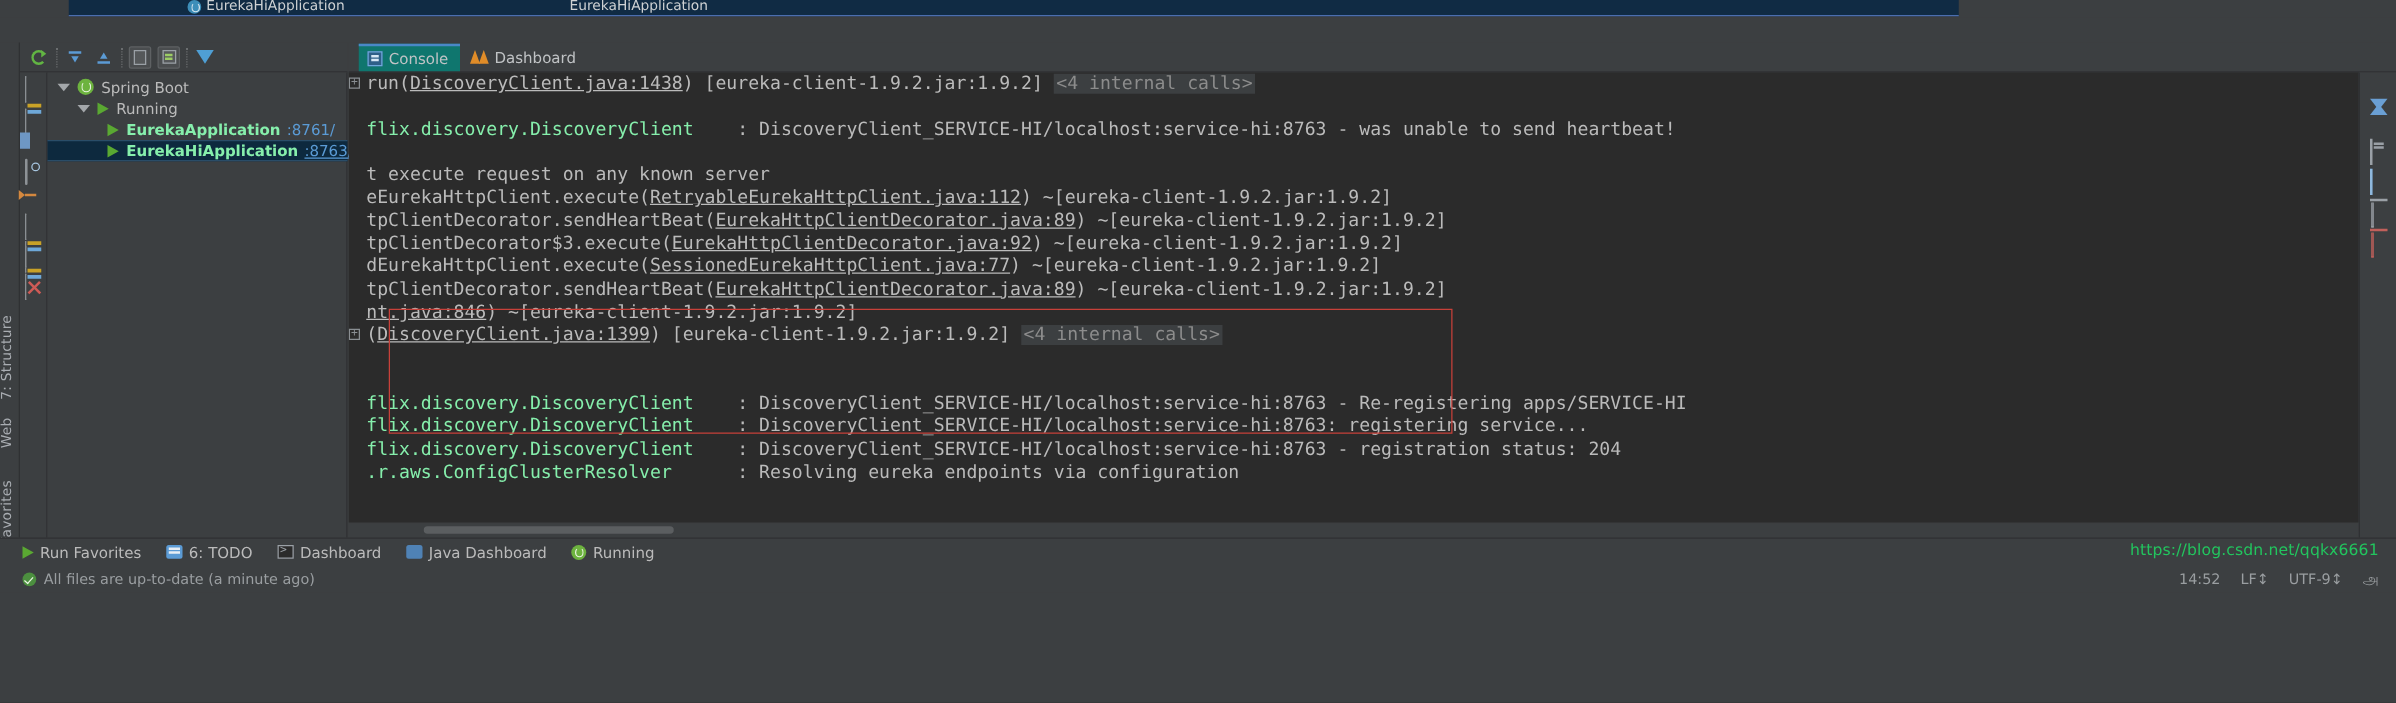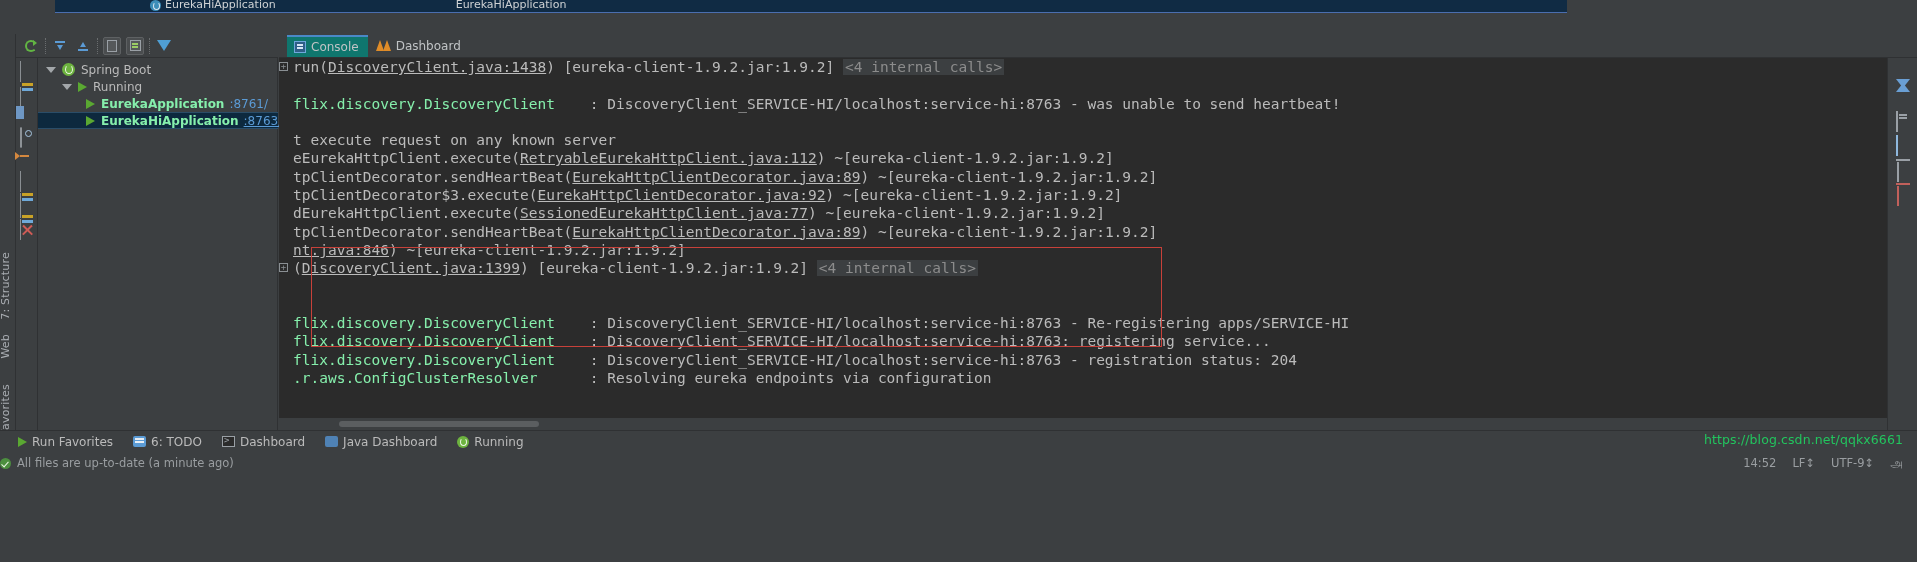--- a/index.html
+++ b/index.html
@@ -319,21 +319,21 @@
   .bb-term { width:13px;height:11px;border:1.5px solid #9aa0a6;background:#2b2b2b;position:relative; }
   .bb-term::after{content:">";position:absolute;left:1px;top:-2px;font-size:9px;color:#9aa0a6;font-family:"DejaVu Sans Mono",monospace;}
   .bb-java { width:13px;height:11px;background:#4f82b5;border-radius:2px; }
   .bb-spring { width:12px;height:12px;border-radius:50%;background:#6db33f;position:relative; }
   .bb-spring::after{content:"";position:absolute;left:3px;top:2px;width:5px;height:6px;border:1.5px solid #eaf5e4;border-radius:50%;border-top-color:transparent;}
 
   
   .statusbar {
     position: absolute; left: 0; top: 452px; width: 1917px; height: 22px;
     background: #3c3f41;
-    display: flex; align-items: center; 
+    display: flex; align-items: center; padding-left: 18px;
     font-size: 11.5px; color: #9a9ea1;
   }
   .status-check {
     display:inline-block; width:11px;height:11px;border-radius:50%;
     background:#4c8f3f; margin-right:6px; position:relative;
   }
   .status-check::after{
     content:""; position:absolute; left:3px; top:2px; width:3px;height:6px;
     border:solid #eaf5e4; border-width:0 1.6px 1.6px 0; transform:rotate(42deg);
   }

